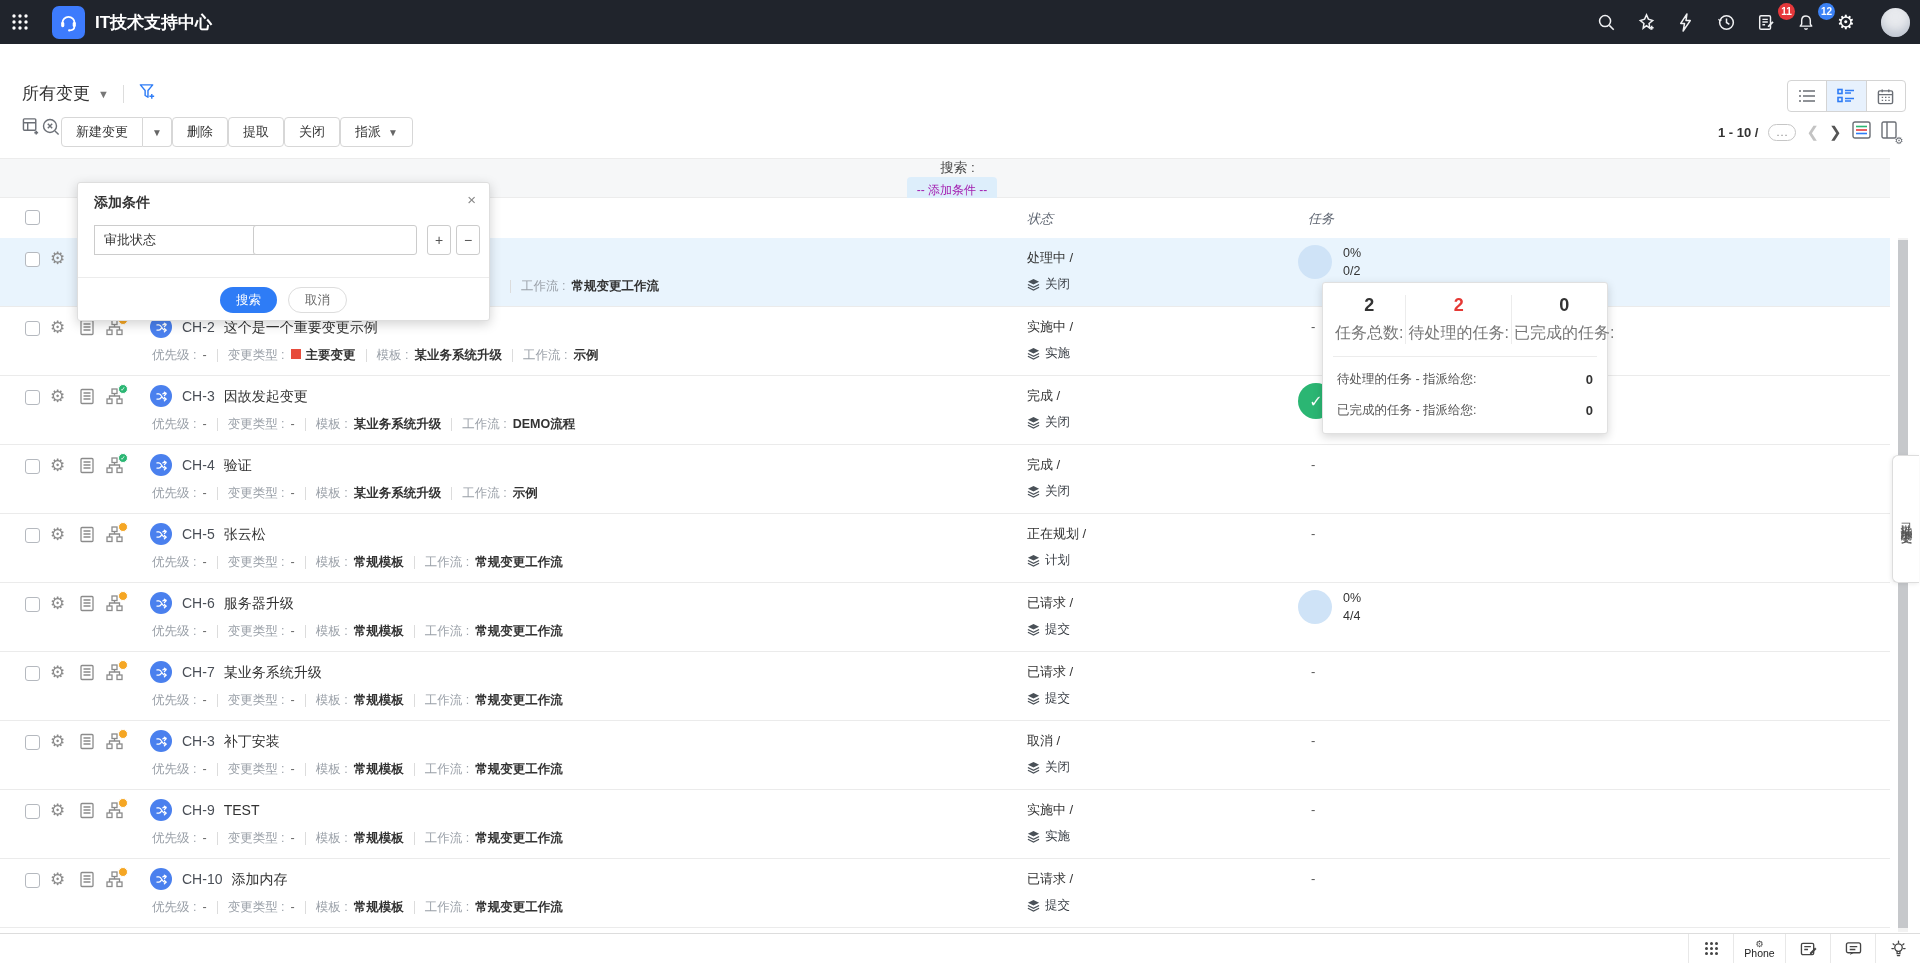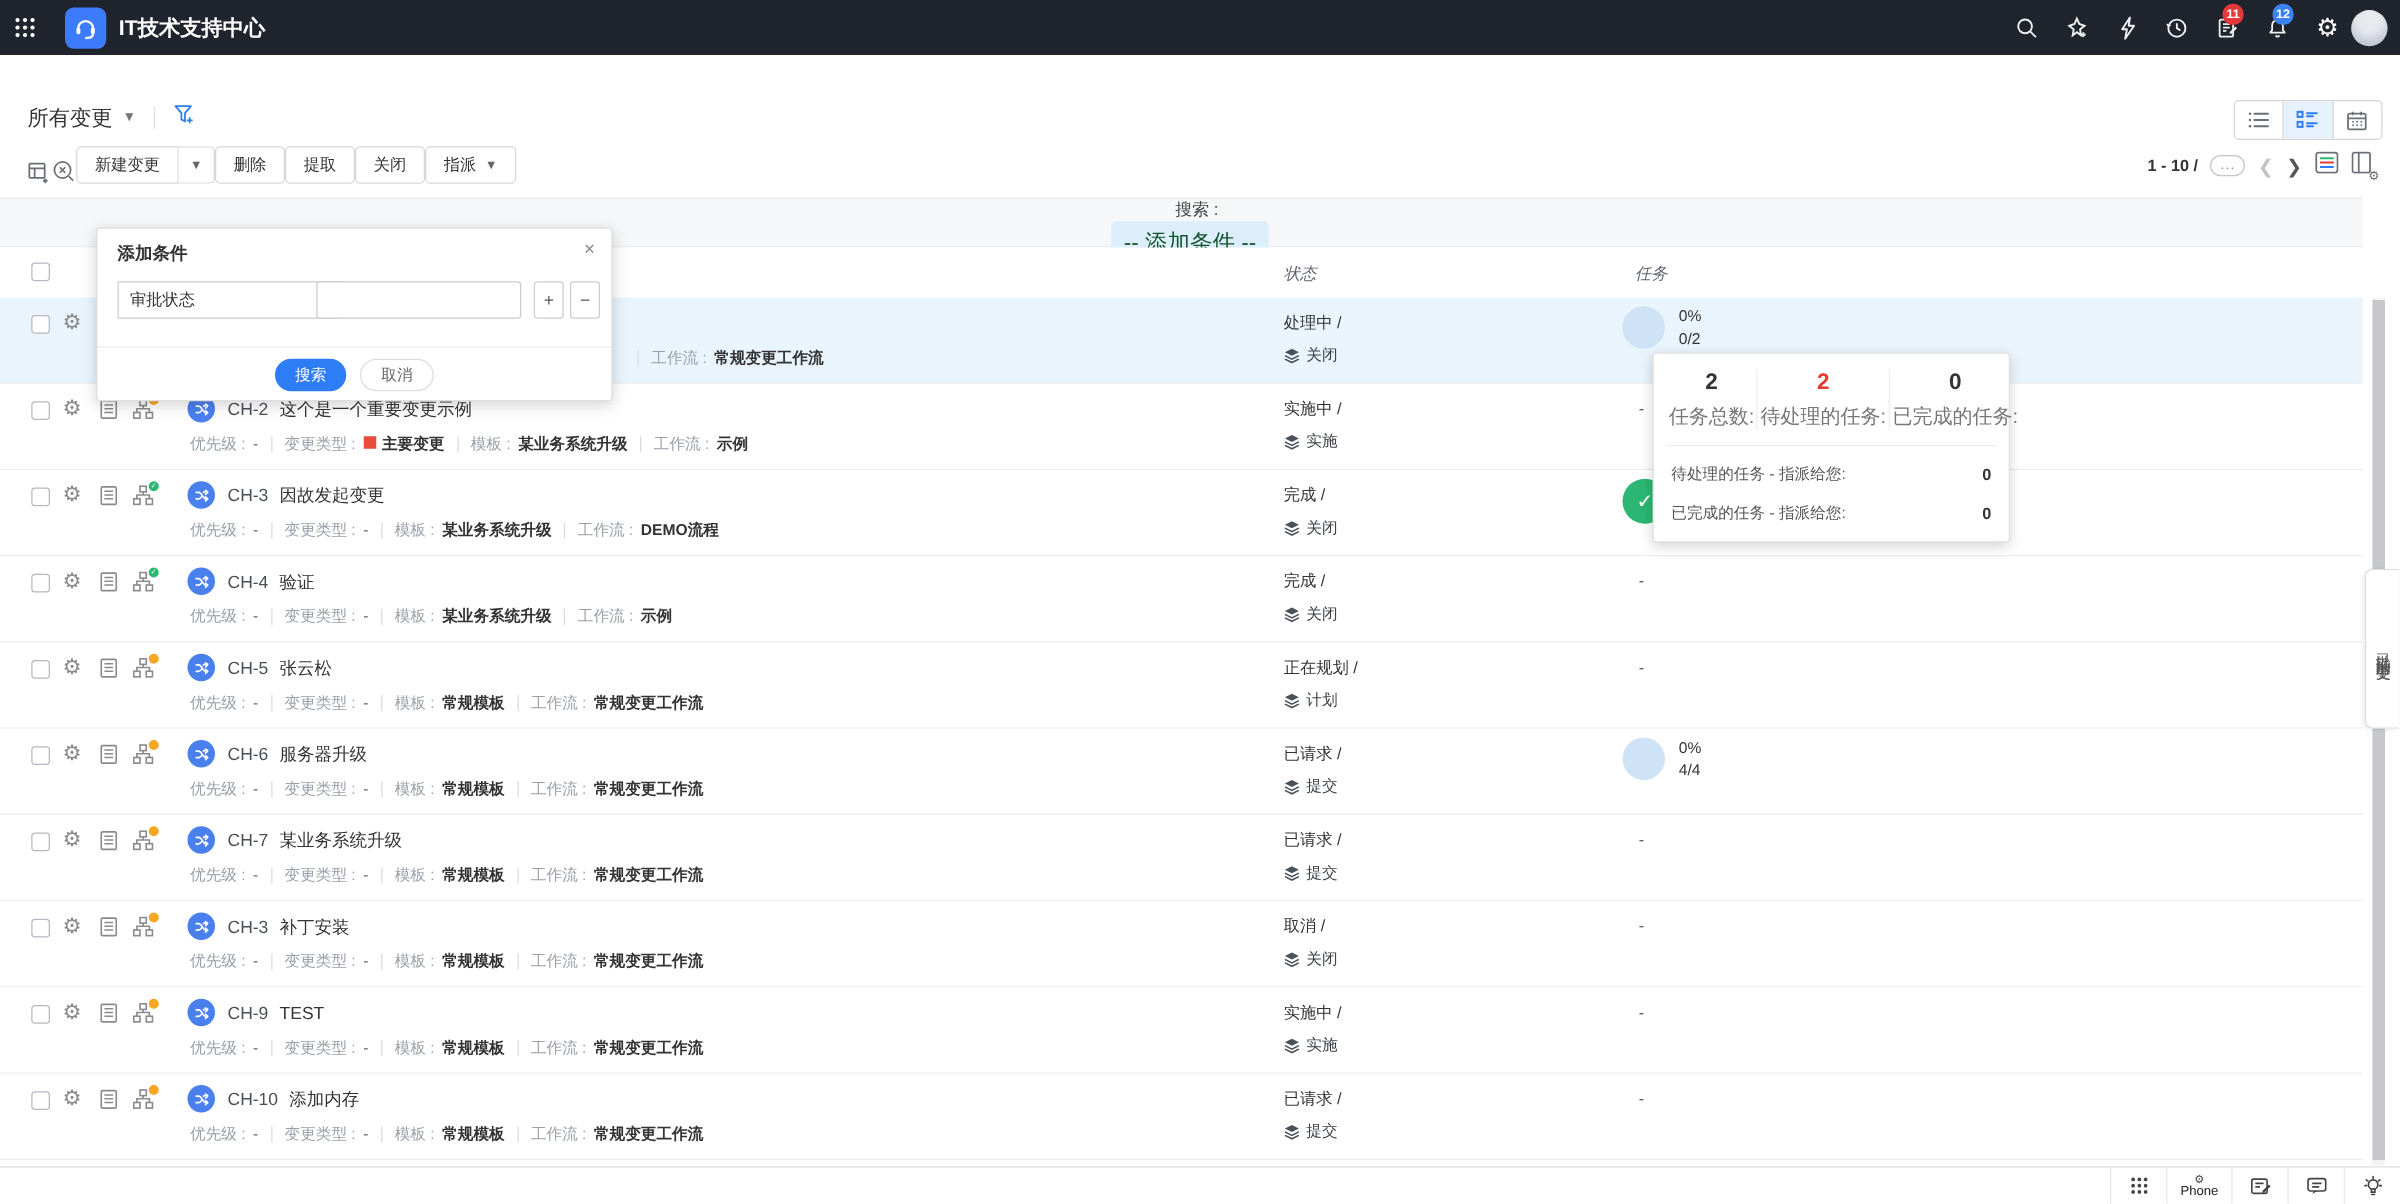--- a/index.html
+++ b/index.html
@@ -13,21 +13,21 @@
   .appgrid { width:40px; height:44px; display:flex; align-items:center; justify-content:center; cursor:pointer; }
   .logo { width:33px; height:33px; border-radius:7px; background:#3d7bfd; margin-left:12px;
           display:flex; align-items:center; justify-content:center; }
   .apptitle { color:#fff; font-size:17px; font-weight:bold; margin-left:10px; white-space:nowrap; }
   .menu { display:flex; height:44px; margin-left:14px; }
   .menu-item { color:#e6e8ec; font-size:14.5px; line-height:44px; padding:0 13px;
                white-space:nowrap; cursor:pointer; font-weight:500; }
   .menu-item.active { background:#08090c; font-weight:bold; color:#fff; }
   .nav-right { margin-left:auto; display:flex; align-items:center; gap:6px; padding-right:10px; }
   .nav-ic { position:relative; width:34px; height:34px; display:flex; align-items:center;
-            justify-content:flex-end; cursor:pointer; color:#fff; }
+            justify-content:flex-start; cursor:pointer; color:#fff; }
   .nav-ic svg { stroke:#f0f1f3; fill:none; stroke-width:1.6; }
   .nav-badge { position:absolute; top:-2px; right:-4px; min-width:17px; height:17px; border-radius:9px;
                color:#fff; font-size:10px; line-height:17px; text-align:center; padding:0 3px; font-weight:bold; }
   .nav-badge.red { background:#e5383b; }
   .nav-badge.blue { background:#3b82f6; }
   .avatar { width:29px; height:29px; border-radius:50%; background:#e8eaee; margin-left:4px;
             box-shadow:inset 0 -6px 8px rgba(160,170,185,.55); cursor:pointer; }
 
   
   .title-row { position:absolute; top:82px; left:22px; display:flex; align-items:center; }
@@ -36,21 +36,21 @@
   .vsep { width:1px; height:18px; background:#ddd; margin:0 14px; }
   .filter-ic { cursor:pointer; }
 
   .view-toggles { position:absolute; top:80px; left:1787px; width:119px; height:32px;
                   border:1px solid #d4d4d4; border-radius:4px; display:flex; overflow:hidden; background:#fff; }
   .vt { flex:1; display:flex; align-items:center; justify-content:center; cursor:pointer; border-right:1px solid #d4d4d4; }
   .vt:last-child { border-right:none; }
   .vt.active { background:#e7f1fd; }
 
   
-  .toolbar { position:absolute; top:117px; left:22px; display:flex; align-items:flex-end; }
+  .toolbar { position:absolute; top:117px; left:22px; display:flex; align-items:flex-start; }
   .tb-ic { cursor:pointer; display:flex; align-items:center; }
   .btn-group { display:flex; }
   .btn { height:30px; background:#fff; border:1px solid #d7d7d7; border-radius:4px; color:#333;
          font-size:13px; padding:0 14px; cursor:pointer; display:flex; align-items:center; white-space:nowrap;
          font-family:inherit; }
   .btn-group .btn.main { border-radius:4px 0 0 4px; }
   .btn-group .btn.caret { border-radius:0 4px 4px 0; border-left:none; padding:0 9px; color:#666; font-size:10px; }
   .btn .bchev { margin-left:7px; color:#666; font-size:10px; }
   .toolbar .btn + .btn { margin-left:0; }
 
@@ -59,21 +59,21 @@
   .pg-ellipsis { width:28px; height:17px; border:1px solid #c6c6c6; border-radius:9px; color:#888;
                  font-size:11px; line-height:14px; text-align:center; letter-spacing:1px; cursor:pointer; }
   .pg-chev { font-size:15px; cursor:pointer; }
   .pg-chev.dis { color:#c3c3c3; }
   .pg-chev.en { color:#555; }
 
   
   .search-row { position:absolute; top:158px; left:0; width:1890px; height:40px; background:#f6f7f8;
                 border-top:1px solid #ececec; border-bottom:1px solid #ececec; display:flex; align-items:center;flex-direction:column; }
   .search-label { font-size:13.5px; color:#444; margin-left:25px; }
-  .cond-pill { margin-left:14px; background:#ddeefb; color:#14532d; font-size:18px; padding:5px 10px;
+  .cond-pill { margin-left:14px; background:#ddeefb; color:#a21caf; font-size:12px; padding:5px 10px;
                border-radius:4px; cursor:pointer; white-space:nowrap; }
   .pill-minus { margin-left:10px; width:24px; height:24px; border:1px solid #ccc; border-radius:4px;
                 background:#fff; color:#666; font-size:14px; line-height:22px; text-align:center; cursor:pointer; }
 
   
   .thead { position:absolute; top:198px; left:0; width:1890px; height:40px; background:#fff;font-style:italic; }
   .th-status { position:absolute; left:1027px; top:12px; font-size:13px; color:#5f6672; }
   .th-task   { position:absolute; left:1308px; top:12px; font-size:13px; color:#5f6672; }
   .cb { display:inline-block; width:15px; height:15px; border:1px solid #b5b9bf; border-radius:3px;
         background:#fff; cursor:pointer; }

